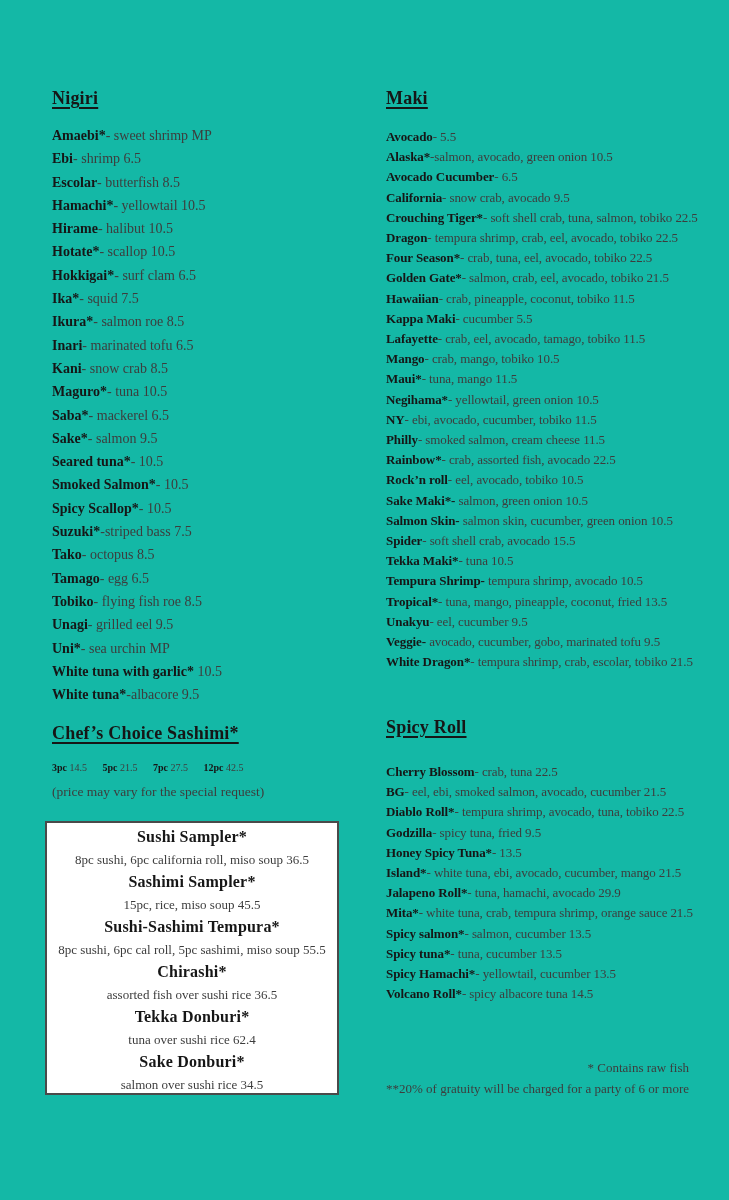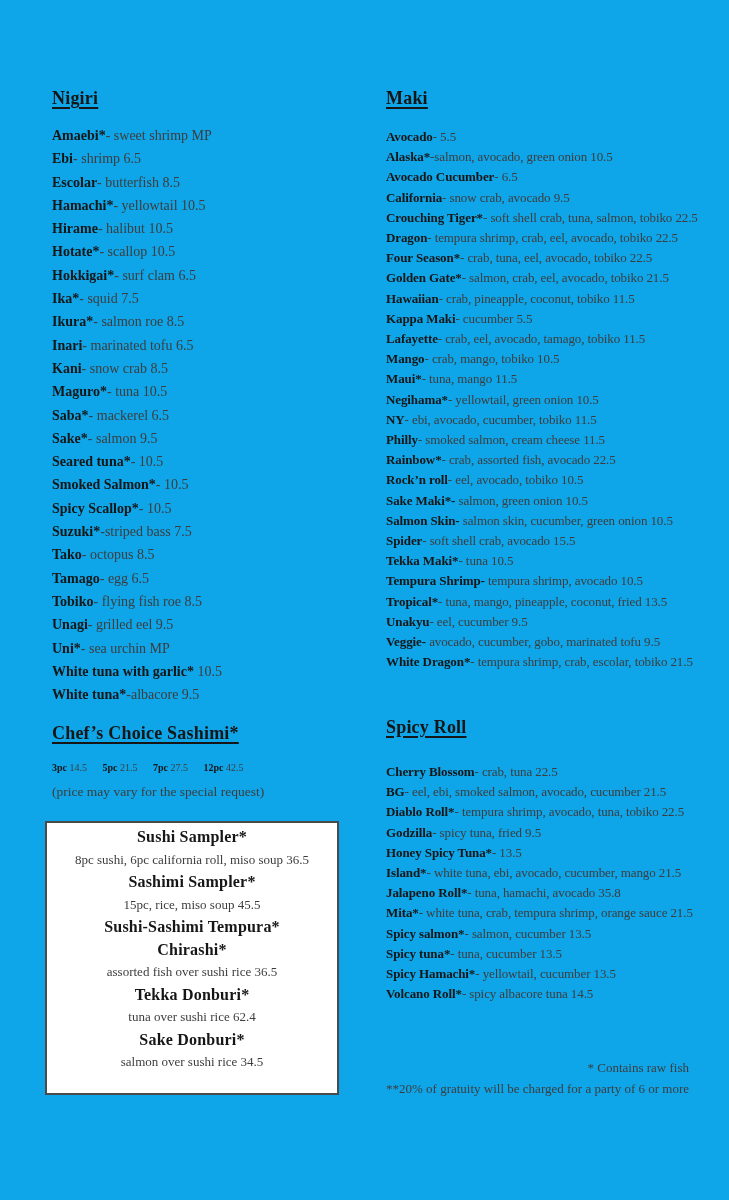--- a/index.html
+++ b/index.html
@@ -3,21 +3,21 @@
 <meta charset="utf-8">
 <style>
   html, body { margin: 0; padding: 0; }
   body {
     width: 729px; height: 1200px;
     background: #ffffff;
     font-family: "Liberation Serif", "DejaVu Serif", serif;
     position: relative;
     overflow: hidden;
   }
-  .page { position: absolute; left: 0; top: 0; width: 729px; height: 1200px; background: #0ea5e9; }
+  .page { position: absolute; left: 0; top: 0; width: 729px; height: 1200px; background: #14b8a6; }
   .abs { position: absolute; }
 
   h2.heading {
     margin: 0;
     font-size: 18px;
     font-weight: bold;
     color: #161616;
     text-decoration: underline;
     text-decoration-thickness: 2px;
     text-underline-offset: 3px;
@@ -149,20 +149,21 @@
           <div class="box-desc">8pc sushi, 6pc california roll, miso soup 36.5</div>
         </li>
 
         <li>
           <div class="box-title">Sashimi Sampler*</div>
           <div class="box-desc">15pc, rice, miso soup 45.5</div>
         </li>
 
         <li>
           <div class="box-title">Sushi-Sashimi Tempura*</div>
+          <div class="box-desc">8pc sushi, 6pc cal roll, 5pc sashimi, miso soup 55.5</div>
         </li>
 
         <li>
           <div class="box-title">Chirashi*</div>
           <div class="box-desc">assorted fish over sushi rice 36.5</div>
         </li>
 
         <li>
           <div class="box-title">Tekka Donburi*</div>
           <div class="box-desc">tuna over sushi rice 62.4</div>
@@ -243,21 +244,21 @@
       <li><b>BG</b><span>- eel, ebi, smoked salmon, avocado, cucumber 21.5</span></li>
 
       <li><b>Diablo Roll*</b><span>- tempura shrimp, avocado, tuna, tobiko 22.5</span></li>
 
       <li><b>Godzilla</b><span>- spicy tuna, fried 9.5</span></li>
 
       <li><b>Honey Spicy Tuna*</b><span>-  13.5</span></li>
 
       <li><b>Island*</b><span>- white tuna, ebi, avocado, cucumber, mango 21.5</span></li>
 
-      <li><b>Jalapeno Roll*</b><span>- tuna, hamachi, avocado 35.8</span></li>
+      <li><b>Jalapeno Roll*</b><span>- tuna, hamachi, avocado 29.9</span></li>
 
       <li><b>Mita*</b><span>- white tuna, crab, tempura shrimp, orange sauce 21.5</span></li>
 
 
       <li><b>Spicy salmon*</b><span>- salmon, cucumber 13.5</span></li>
 
       <li><b>Spicy tuna*</b><span>- tuna, cucumber 13.5</span></li>
 
       <li><b>Spicy Hamachi*</b><span>- yellowtail, cucumber 13.5</span></li>
 

